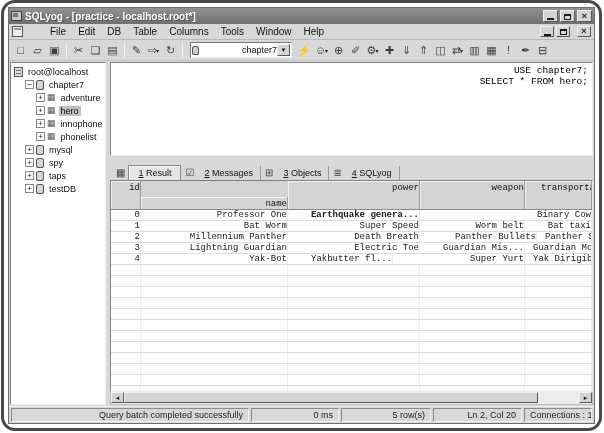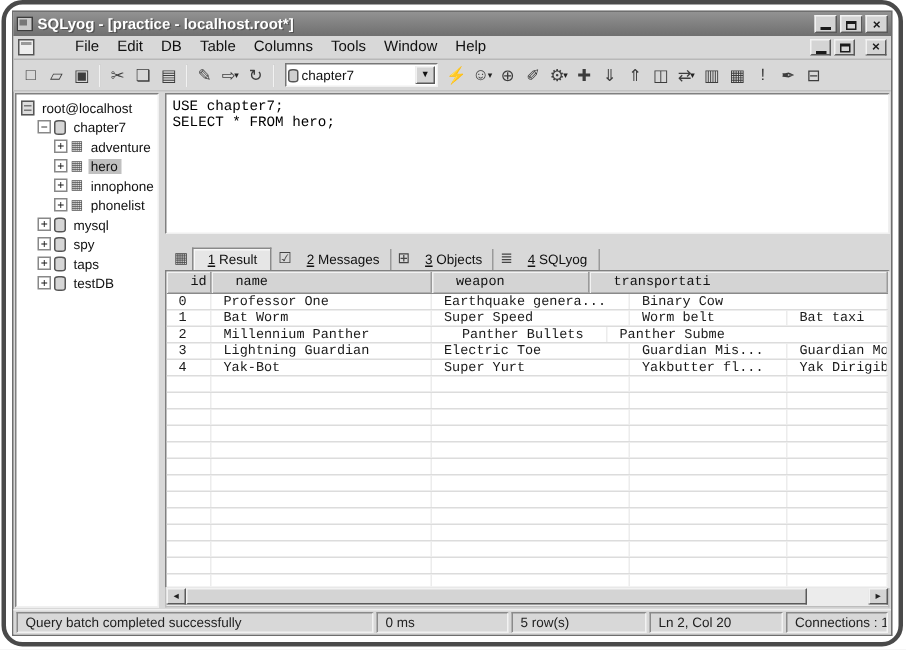--- a/index.html
+++ b/index.html
@@ -1,19 +1,19 @@
 <!DOCTYPE html>
 <html><head>
 <meta charset="utf-8">
 <style>
   html,body{margin:0;padding:0;background:#ffffff;width:604px;height:433px;overflow:hidden;
     font-family:"Liberation Sans",sans-serif;-webkit-font-smoothing:none;}
   *{box-sizing:border-box;}
   .figure{position:absolute;left:1px;top:0;width:601px;height:431px;border:3px solid #4a4a4a;
-    border-radius:14px;background:#fff;padding:4px;}
+    border-radius:14px;background:#fff;padding:4px;text-align:right;}
   .window{width:100%;height:100%;background:#d8d8d8;border:1px solid #6e6e6e;
     display:flex;flex-direction:column;}
   
   .titlebar{height:16px;flex:0 0 16px;background:linear-gradient(180deg,#929292,#6f6f6f);
     display:flex;align-items:center;padding:0 2px;color:#fff;}
   .app-icon{width:11px;height:10px;background:#c9c9c9;border:1px solid #3c3c3c;margin-right:3px;
     position:relative;}
   .app-icon:before{content:"";position:absolute;left:1px;top:1px;width:5px;height:4px;background:#777;}
   .title-text{font-size:10px;font-weight:bold;white-space:nowrap;overflow:hidden;
     text-shadow:1px 1px 0 #555;}
@@ -307,56 +307,58 @@
             <span class="tab-icon">☑</span>
             <span class="tab"><u>2</u><span> Messages</span></span>
             <span class="tab-icon">⊞</span>
             <span class="tab"><u>3</u><span> Objects</span></span>
             <span class="tab-icon">≣</span>
             <span class="tab"><u>4</u><span> SQLyog</span></span>
           </div>
         <div class="grid">
           <div class="grid-header" id="grid-header">
               <span class="gh-cell" style="flex: 0 0 30px;">id</span>
-              <span class="gh-cell" style="flex: 0 0 147px;">name</span>
+              <span class="gh-cell" style="flex: 0 0 147px; margin-top: 16px;">name</span>
+              <span class="gh-cell" style="flex: 0 0 132px;">power</span>
               <span class="gh-cell" style="flex: 0 0 105px;">weapon</span>
               <span class="gh-cell" style="flex: 1 1 0%;">transportati</span>
             </div>
           <div id="grid-body" style="flex:1;overflow:hidden;display:flex;flex-direction:column;">
               <div class="grid-row">
                 <span class="g-cell" style="flex: 0 0 30px;">0</span>
                 <span class="g-cell" style="flex: 0 0 147px;">Professor One</span>
-                <span class="g-cell" style="flex: 0 0 132px;">Earthquake genera...</span>
+                <span class="g-cell" style="flex: 0 0 132px; font-weight: bold;">Earthquake genera...</span>
                 <span class="g-cell" style="flex: 1 1 0%;">Binary Cow</span>
               </div>
               <div class="grid-row">
                 <span class="g-cell" style="flex: 0 0 30px;">1</span>
                 <span class="g-cell" style="flex: 0 0 147px;">Bat Worm</span>
                 <span class="g-cell" style="flex: 0 0 132px;">Super Speed</span>
                 <span class="g-cell" style="flex: 0 0 105px;">Worm belt</span>
                 <span class="g-cell" style="flex: 1 1 0%;">Bat taxi</span>
               </div>
               <div class="grid-row">
                 <span class="g-cell" style="flex: 0 0 30px;">2</span>
                 <span class="g-cell" style="flex: 0 0 147px;">Millennium Panther</span>
+                <span class="g-cell" style="flex: 0 0 132px;">Death Breath</span>
                 <span class="g-cell" style="flex: 0 0 105px; margin-left: 12px;">Panther Bullets</span>
                 <span class="g-cell" style="flex: 1 1 0%;">Panther Subme</span>
               </div>
               <div class="grid-row">
                 <span class="g-cell" style="flex: 0 0 30px;">3</span>
                 <span class="g-cell" style="flex: 0 0 147px;">Lightning Guardian</span>
                 <span class="g-cell" style="flex: 0 0 132px;">Electric Toe</span>
                 <span class="g-cell" style="flex: 0 0 105px;">Guardian Mis...</span>
                 <span class="g-cell" style="flex: 1 1 0%;">Guardian Mope</span>
               </div>
               <div class="grid-row">
                 <span class="g-cell" style="flex: 0 0 30px;">4</span>
                 <span class="g-cell" style="flex: 0 0 147px;">Yak-Bot</span>
+                <span class="g-cell" style="flex: 0 0 105px;">Yakbutter fl...</span>
                 <span class="g-cell" style="flex: 0 0 132px;">Super Yurt</span>
-                <span class="g-cell" style="flex: 0 0 105px;">Yakbutter fl...</span>
                 <span class="g-cell" style="flex: 1 1 0%;">Yak Dirigible</span>
               </div>
               <div class="grid-row">
                 <span class="g-cell" style="flex: 0 0 30px;"></span>
                 <span class="g-cell" style="flex: 0 0 147px;"></span>
                 <span class="g-cell" style="flex: 0 0 132px;"></span>
                 <span class="g-cell" style="flex: 0 0 105px;"></span>
                 <span class="g-cell" style="flex: 1 1 0%;"></span>
               </div>
               <div class="grid-row">

